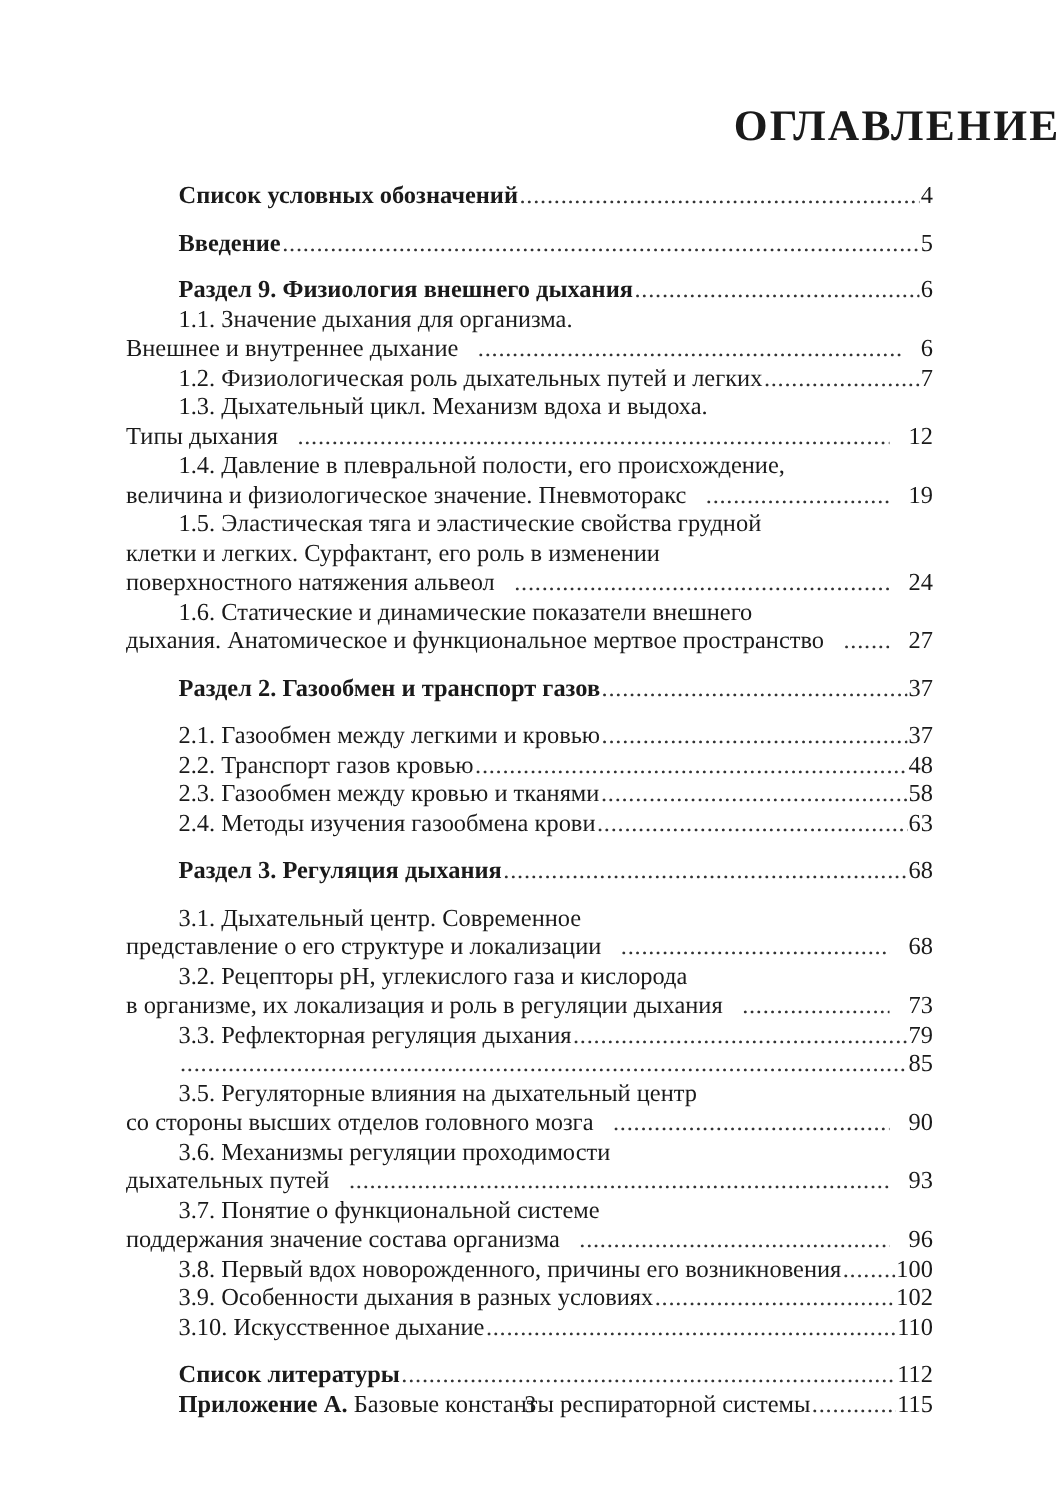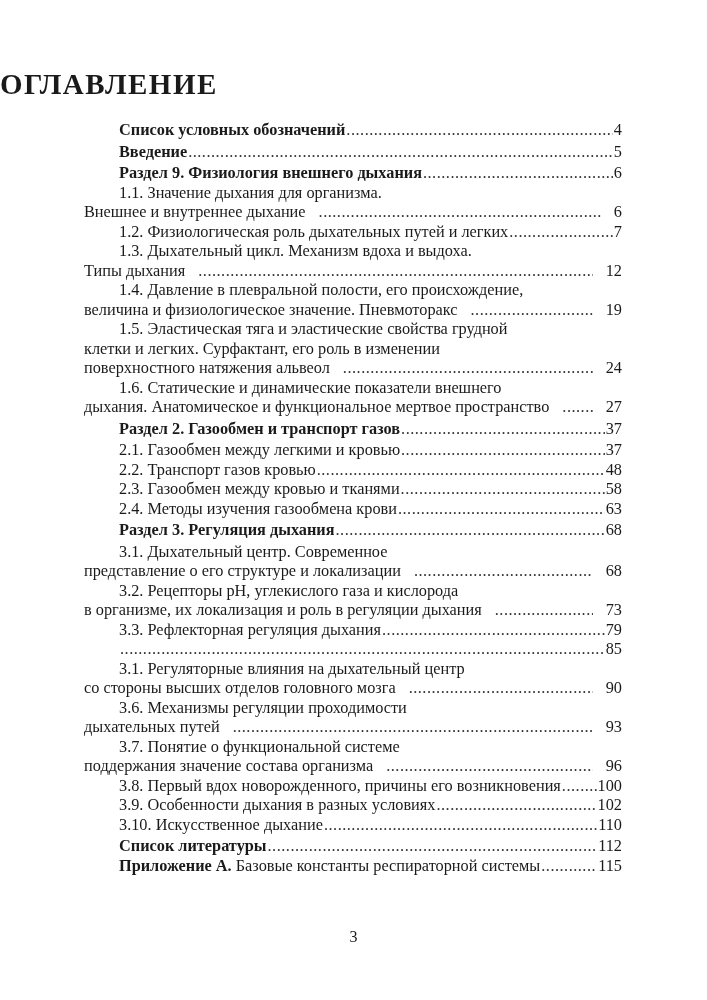--- a/index.html
+++ b/index.html
@@ -1,22 +1,22 @@
 <!DOCTYPE html>
 <html><head>
 <meta charset="utf-8">
 <style>
   html, body { margin: 0; padding: 0; background: #ffffff; }
   body { width: 707px; height: 1000px; position: relative; overflow: hidden;
          font-family: "Liberation Serif", "DejaVu Serif", serif; color: #1a1a1a; }
-  .title { position: absolute; top: 68px; left: 0; width: 707px; text-align: left;
+  .title { position: absolute; top: 68px; left: 0; width: 707px; text-align: right;
            font-weight: bold; font-size: 29px; letter-spacing: 1.5px; }
   .toc { position: absolute; top: 120px; left: 84px; width: 538px; font-size: 16.3px; line-height: 19.5px; }
   .entry { position: relative; }
-  .entry.gap-before { margin-top: 2px; }
+  .entry.gap-before { margin-top: 12px; }
   .line { display: flex; align-items: flex-start; white-space: nowrap; }
   .line.first { padding-left: 35px; }
   .line.cont { padding-left: 0; gap: 12px; }
   .txt { flex: 0 0 auto; }
   .bold { font-weight: bold; }
   .dots { flex: 1 1 auto; overflow: hidden; margin: 0 1px; color: #333; }
   .dots::after { content: "....................................................................................................................................................................................................................................................."; letter-spacing: 0.5px; }
   .pg { flex: 0 0 auto; }
   .pagenum { position: absolute; top: 928px; left: 0; width: 707px; text-align: center; font-size: 16px; }
 </style>
@@ -176,21 +176,21 @@
       </div>
     </div>
     <div class="entry">
       <div class="line first">
         <span class="dots"></span>
         <span class="pg">85</span>
       </div>
     </div>
     <div class="entry">
       <div class="line first">
-        <span class="txt">3.1. Регуляторные влияния на дыхательный центр</span>
+        <span class="txt">3.5. Регуляторные влияния на дыхательный центр</span>
       </div>
       <div class="line cont">
         <span class="txt">со стороны высших отделов головного мозга</span>
         <span class="dots"></span>
         <span class="pg">90</span>
       </div>
     </div>
     <div class="entry">
       <div class="line first">
         <span class="txt">3.6. Механизмы регуляции проходимости</span>

